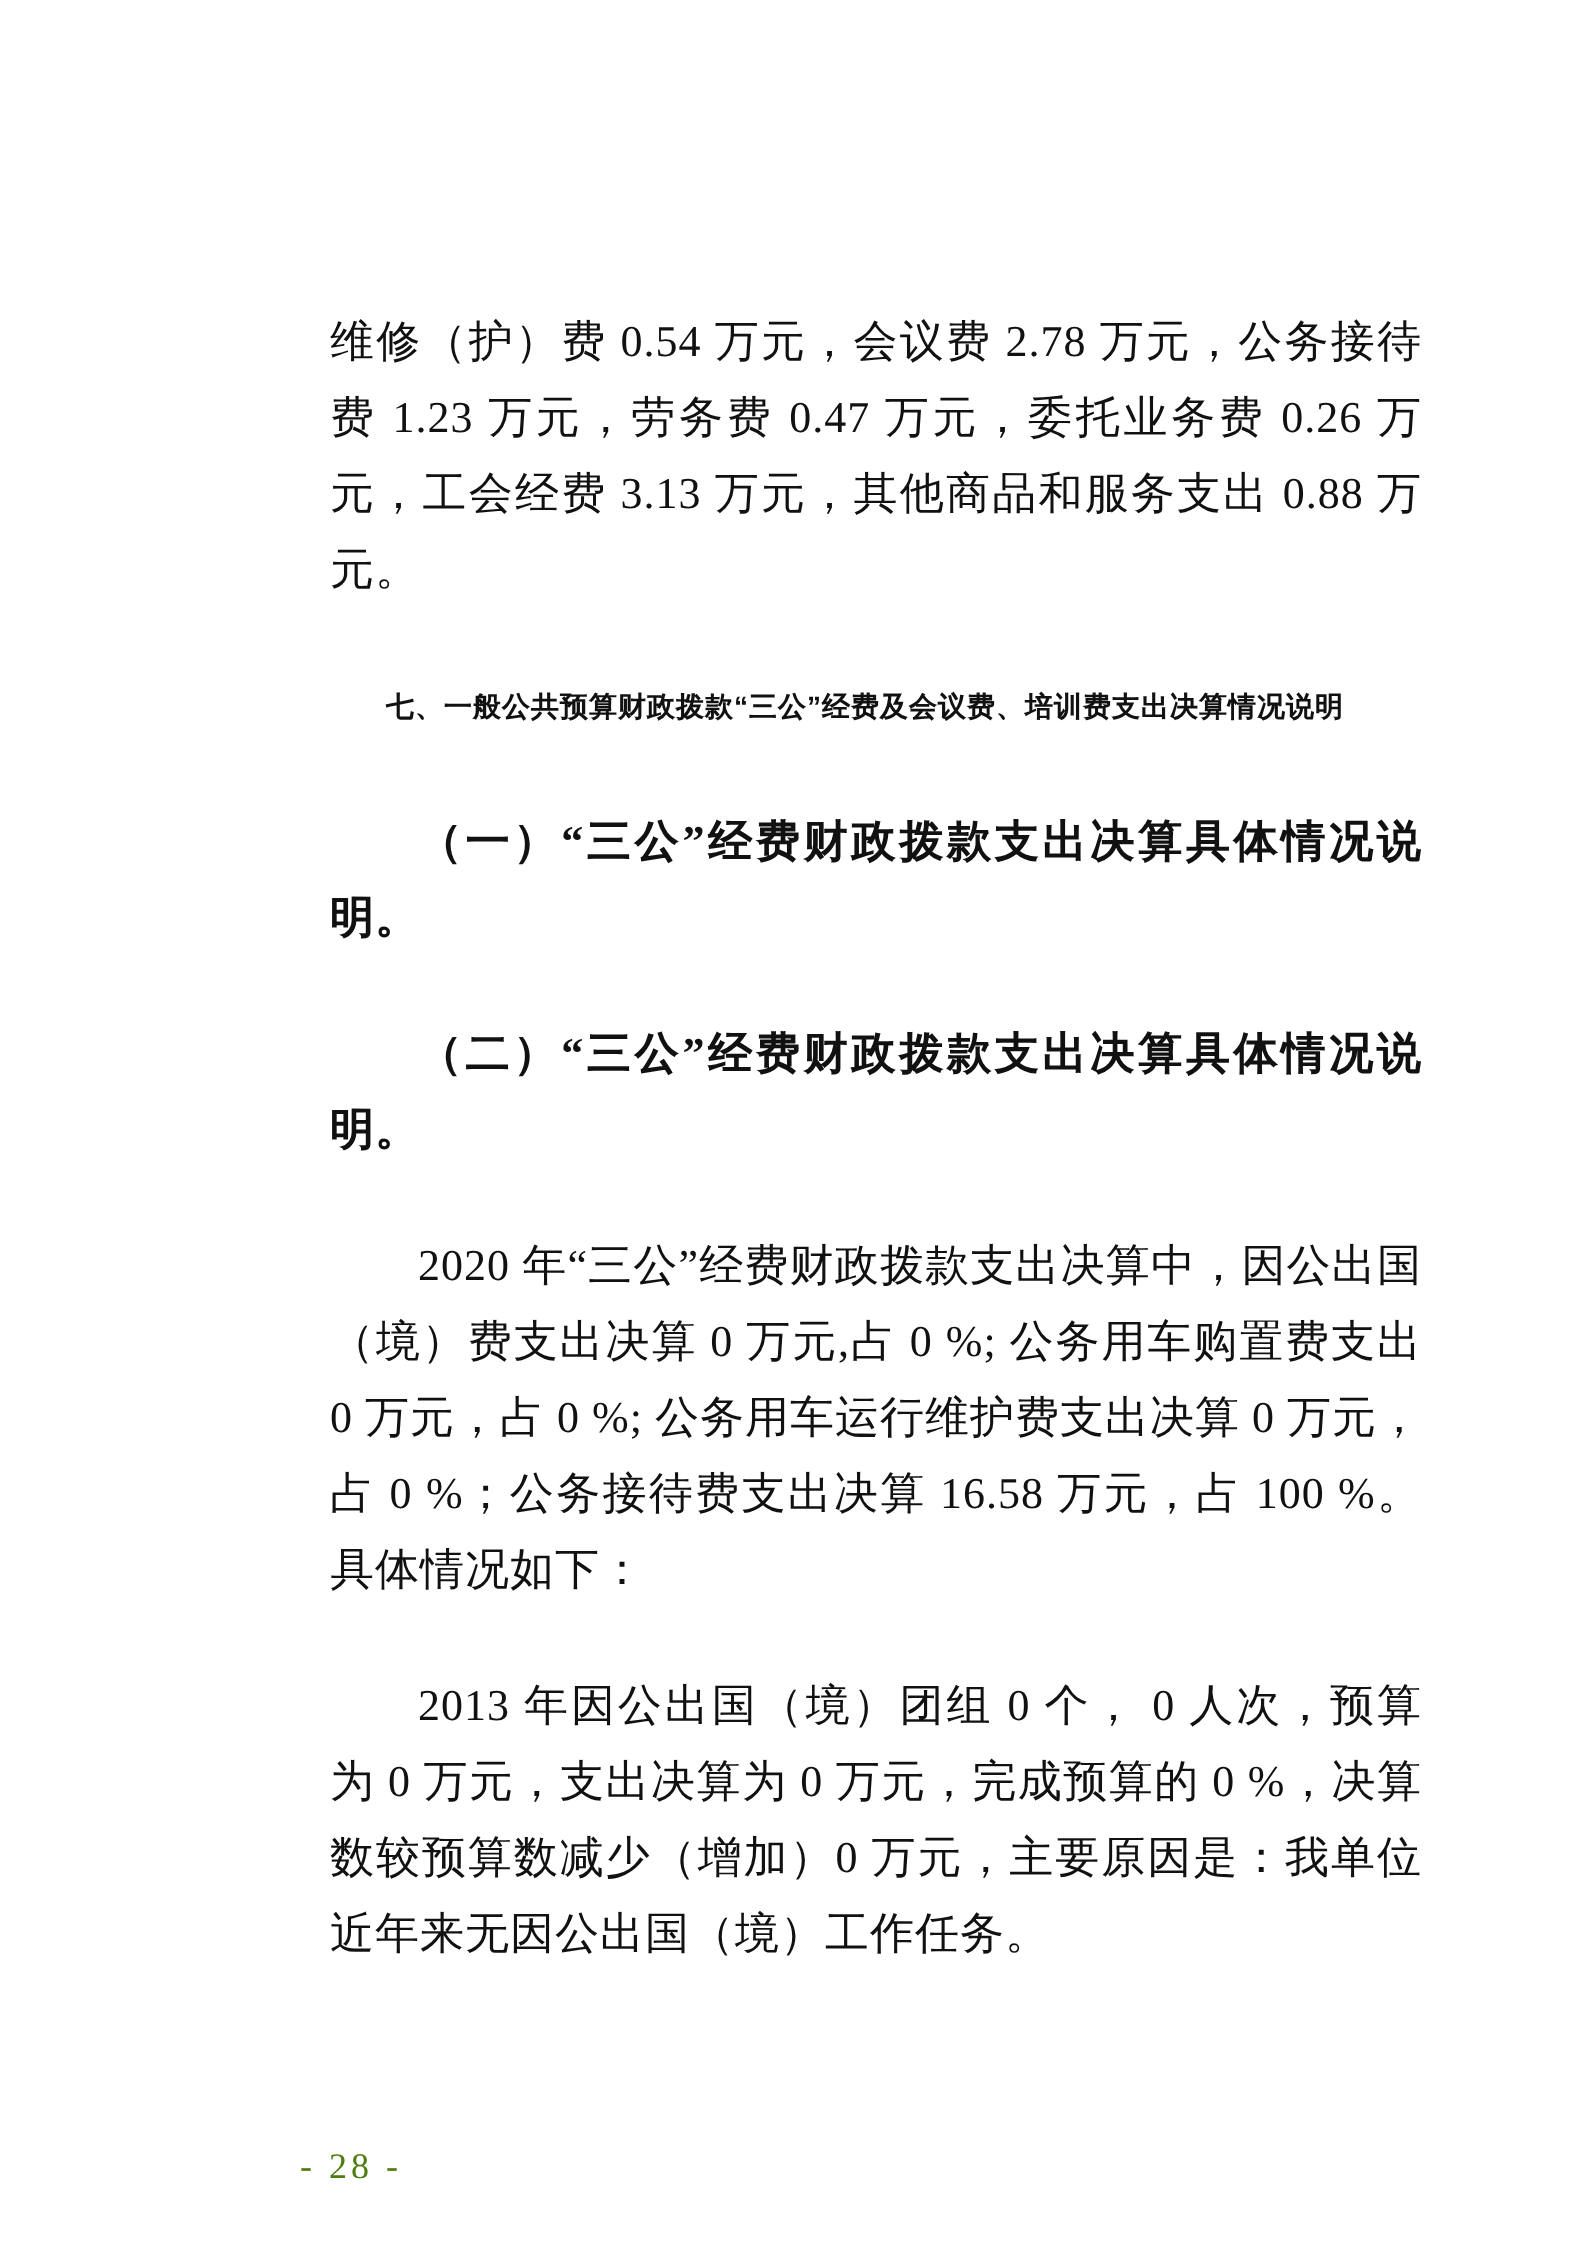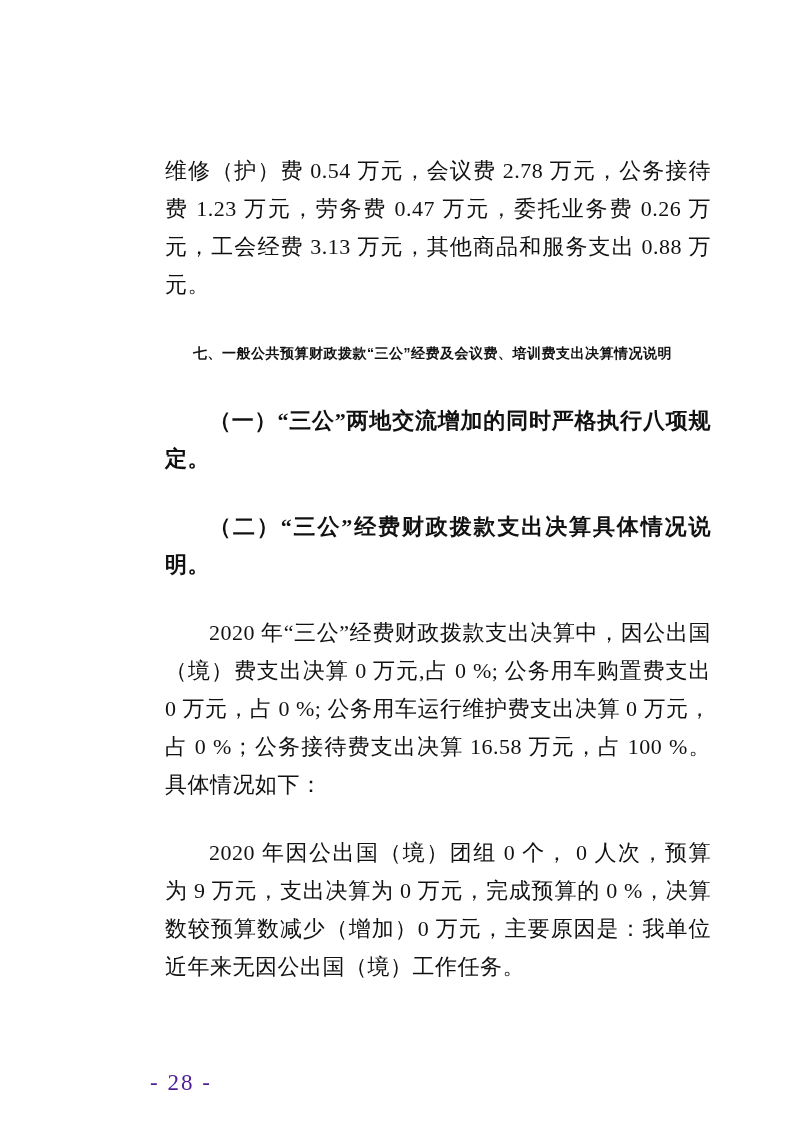--- a/index.html
+++ b/index.html
@@ -47,33 +47,33 @@
     line-height: 38px;
     text-align: justify;
     text-justify: inter-ideograph;
     letter-spacing: 0.5px;
     text-indent: 2em;
   }
   .footer {
     position: absolute;
     left: 105px;
     top: 1028px;
-    font-size: 23px;
+    font-size: 18px;
     line-height: 20px;
     letter-spacing: 2px;
-    color: #4c1d95;
+    color: #4d7c0f;
     font-family: "Liberation Serif", "DejaVu Serif", serif;
   }
 </style>
 </head>
 <body>
 
 <div class="page">
   <div class="content">
     <p class="para continuation">维修（护）费 0.54 万元，会议费 2.78 万元，公务接待费 1.23 万元，劳务费 0.47 万元，委托业务费 0.26 万元，工会经费 3.13 万元，其他商品和服务支出 0.88 万元。</p>
     <p class="heading-1">七、一般公共预算财政拨款“三公”经费及会议费、培训费支出决算情况说明</p>
-    <p class="heading-2">（一）“三公”两地交流增加的同时严格执行八项规定。</p>
+    <p class="heading-2">（一）“三公”经费财政拨款支出决算具体情况说明。</p>
     <p class="heading-2">（二）“三公”经费财政拨款支出决算具体情况说明。</p>
     <p class="para">2020 年“三公”经费财政拨款支出决算中，因公出国（境）费支出决算 0 万元,占 0 %; 公务用车购置费支出 0 万元，占 0 %; 公务用车运行维护费支出决算 0 万元，占 0 %；公务接待费支出决算 16.58 万元，占 100 %。具体情况如下：</p>
-    <p class="para">2020 年因公出国（境）团组 0 个， 0 人次，预算为 9 万元，支出决算为 0 万元，完成预算的 0 %，决算数较预算数减少（增加）0 万元，主要原因是：我单位近年来无因公出国（境）工作任务。</p>
+    <p class="para">2013 年因公出国（境）团组 0 个， 0 人次，预算为 0 万元，支出决算为 0 万元，完成预算的 0 %，决算数较预算数减少（增加）0 万元，主要原因是：我单位近年来无因公出国（境）工作任务。</p>
   </div>
   <div class="footer">- 28 -</div>
 </div>
 
 </body></html>

